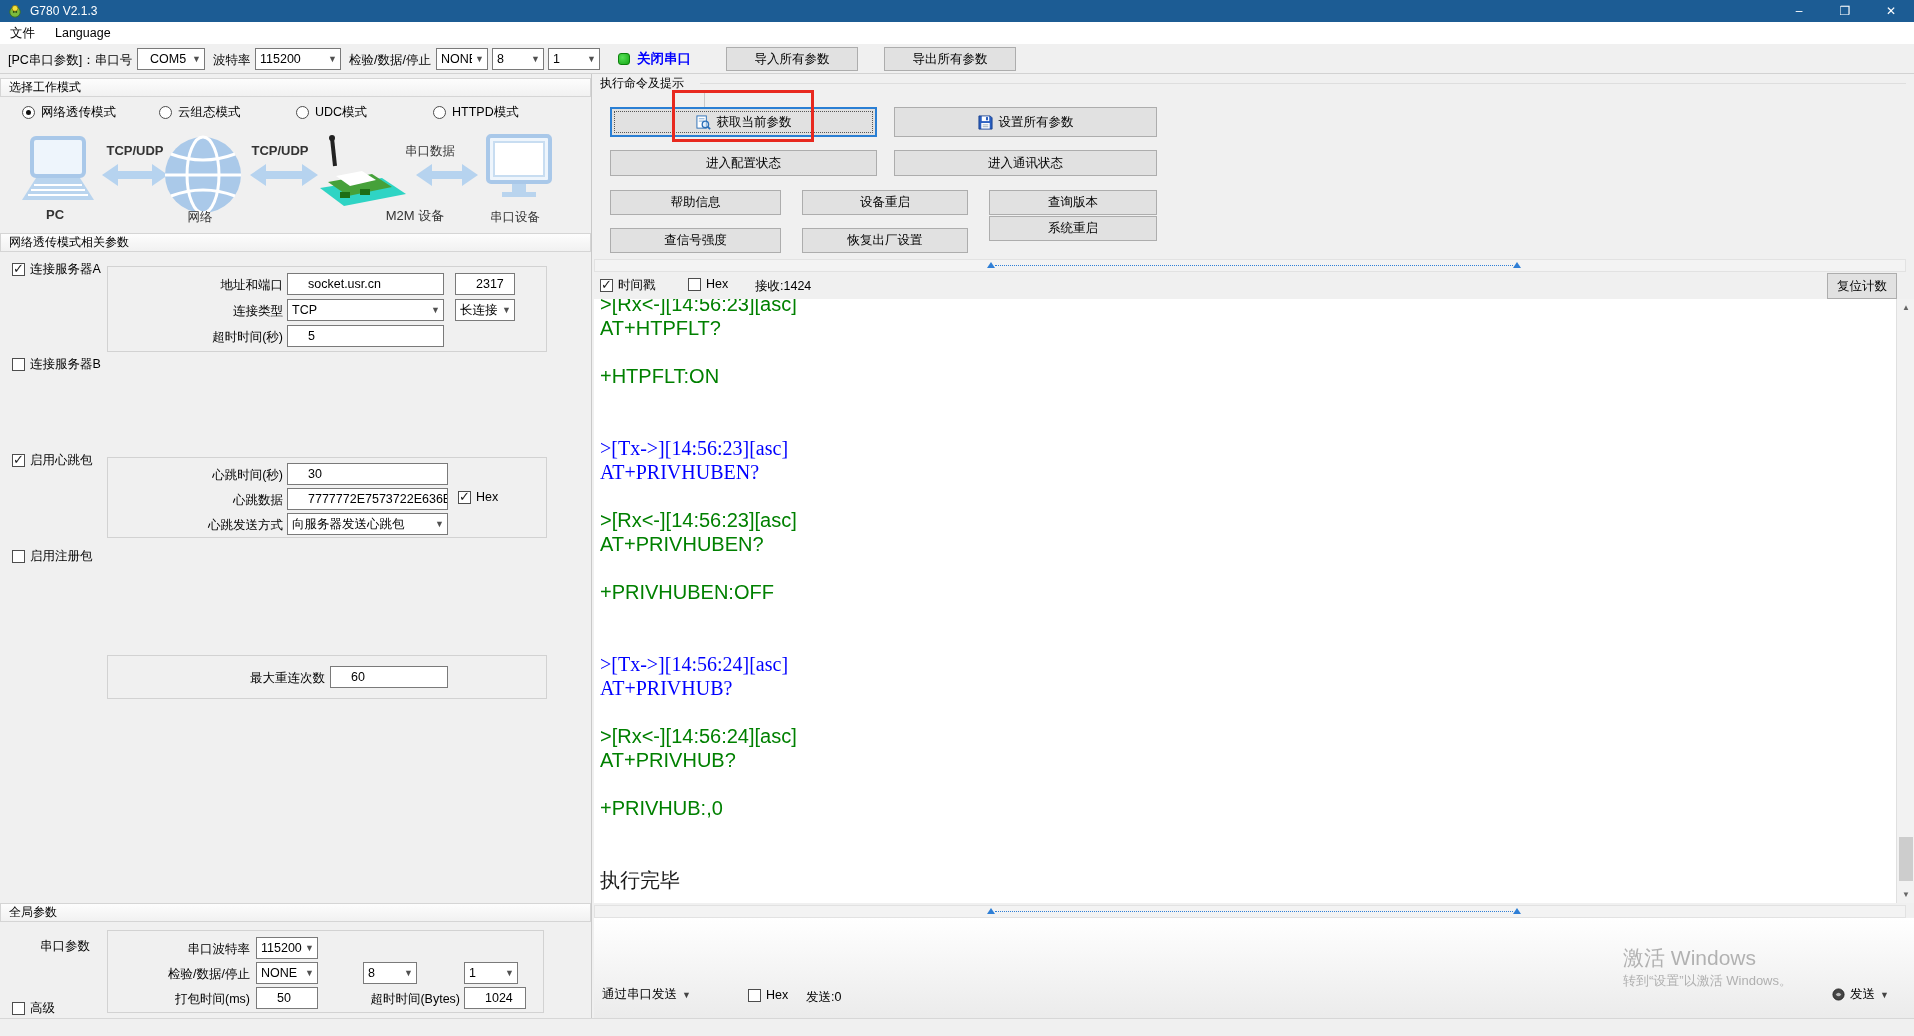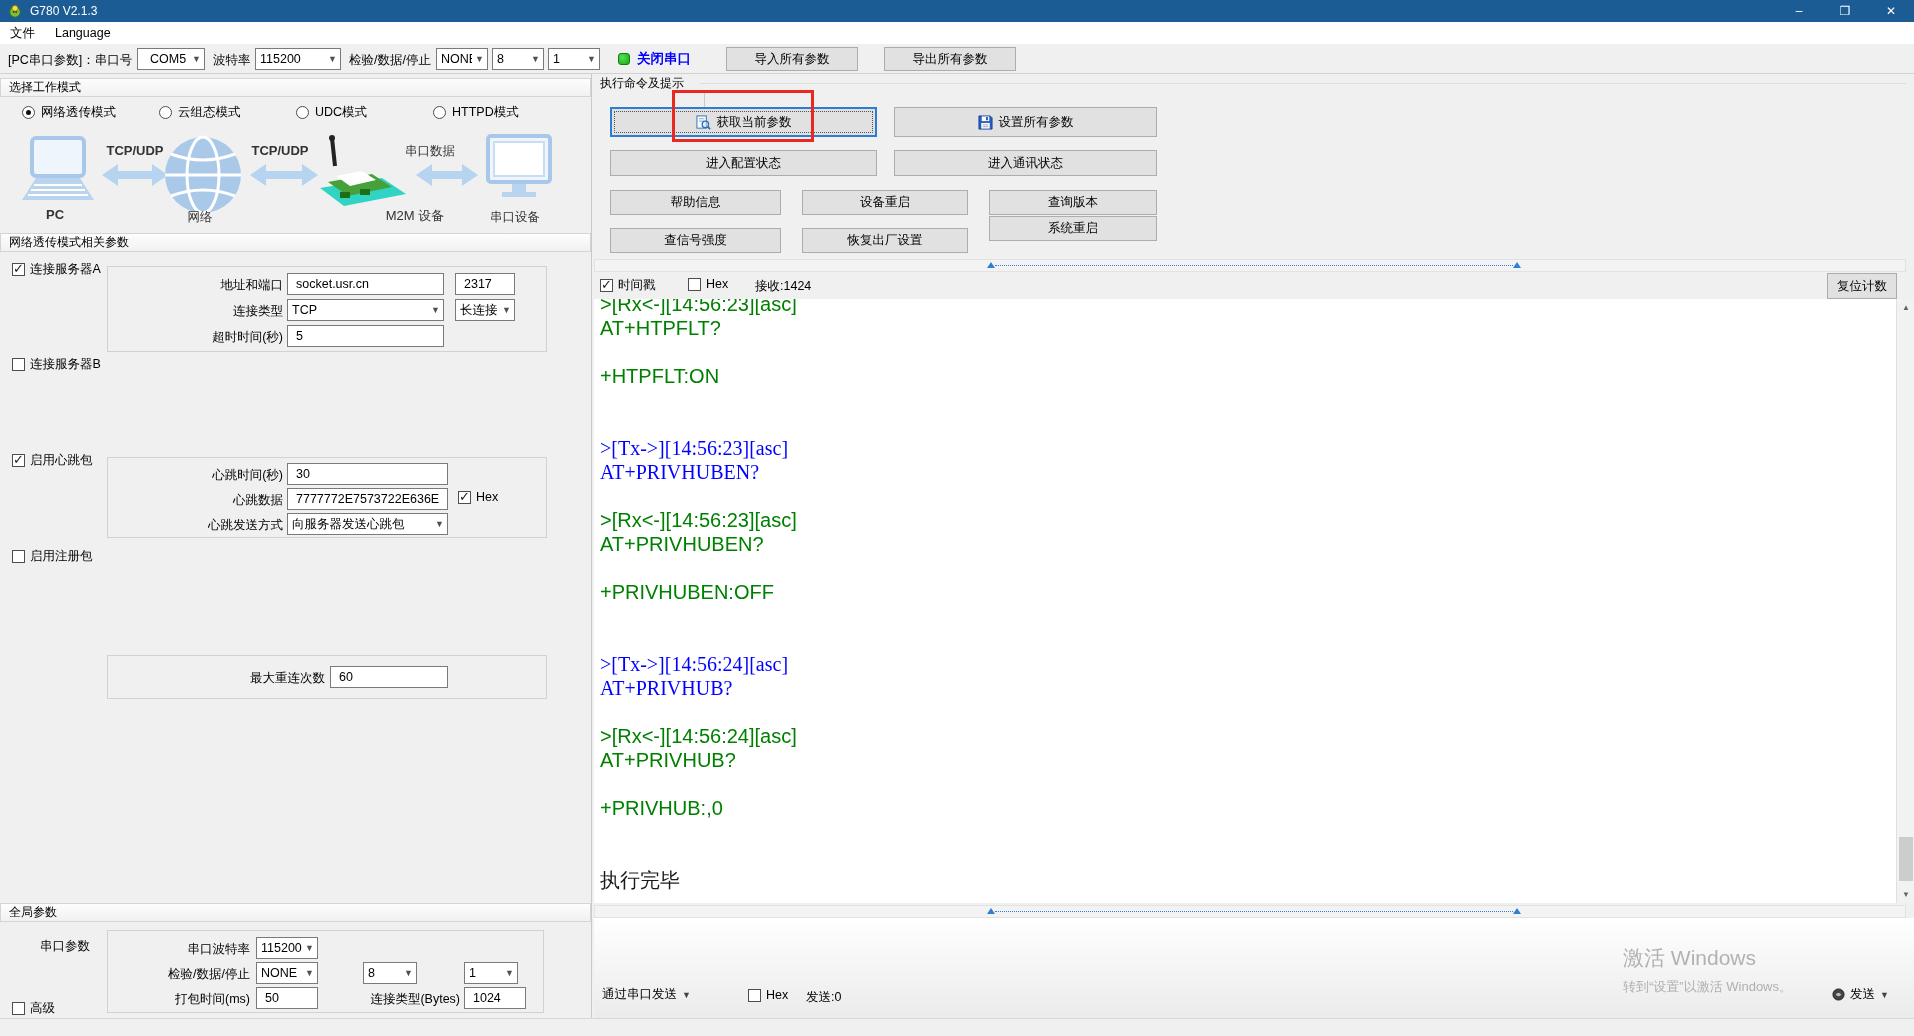--- a/index.html
+++ b/index.html
@@ -21,21 +21,21 @@
   
   .menubar { position:absolute; left:0; top:22px; width:1914px; height:22px; background:#ffffff; display:flex; align-items:center; }
   .menu-item { padding:0 10px; font-size:12.5px; height:22px; display:flex; align-items:center; }
   .toolbar { position:absolute; left:0; top:44px; width:1914px; height:30px; background:#f0f0f0; border-bottom:1px solid #d2d2d2; }
   .tb-label { position:absolute; top:8px; font-size:12.5px; white-space:nowrap; }
 
   
   .combo { position:absolute; height:22px; background:#fff; border:1px solid #7a7a7a; display:flex; align-items:center; }
   .combo .val { flex:1; padding-left:4px; font-size:12.5px; overflow:hidden; white-space:nowrap; }
   .combo .chev { width:15px; text-align:center; color:#505050; font-size:9px; flex:none; }
-  .tbx { position:absolute; height:22px; background:#fff; border:1px solid #7a7a7a; font-size:12.5px; padding:3px 8px; overflow:hidden; white-space:nowrap; }
+  .tbx { position:absolute; height:22px; background:#fff; border:1px solid #7a7a7a; font-size:12.5px; padding:3px 20px; overflow:hidden; white-space:nowrap; }
   .btn { position:absolute; background:#e1e1e1; border:1px solid #adadad; display:flex; align-items:center; justify-content:center; font-size:12.5px; cursor:pointer; }
   .chk { position:absolute; display:flex; align-items:center; cursor:pointer; }
   .chk .box { width:13px; height:13px; background:#fff; border:1px solid #4d4d4d; margin-right:5px; position:relative; flex:none; }
   .chk.checked .box::after { content:"✓"; position:absolute; left:0px; top:-3px; font-size:13px; font-weight:bold; color:#1a1a1a; }
   .chk .lbl { font-size:12.5px; white-space:nowrap; }
   .radio-row { position:absolute; left:22px; top:104px; display:flex; }
   .radio-item { width:137px; display:flex; align-items:center; cursor:pointer; }
   .radio { width:13px; height:13px; border:1px solid #4d4d4d; border-radius:50%; background:#fff; margin-right:6px; position:relative; flex:none; }
   .radio .dot { display:none; position:absolute; left:3px; top:3px; width:5px; height:5px; border-radius:50%; background:#111; }
   .radio.c-on .dot { display:block; }
@@ -66,21 +66,21 @@
 
   .vscroll { position:absolute; left:1896px; top:299px; width:18px; height:604px; background:#f2f2f2; border-left:1px solid #e0e0e0; }
   .varrow { position:absolute; left:0; width:18px; height:17px; color:#666; font-size:8px; text-align:center; line-height:17px; }
   .vthumb { position:absolute; left:2px; width:14px; background:#cdcdcd; }
 
   .footer-right { position:absolute; left:594px; top:918px; width:1320px; height:100px; background:linear-gradient(#ffffff,#ebebeb); }
   .bottom-strip { position:absolute; left:0; top:1018px; width:1914px; height:18px; background:#f0f0f0; border-top:1px solid #d7d7d7; }
 
   .watermark { position:absolute; left:1623px; top:944px; color:rgba(120,120,120,0.55); }
   .watermark .l1 { font-size:21px; }
-  .watermark .l2 { font-size:13px; margin-top:6px; }
+  .watermark .l2 { font-size:13px; margin-top:0; }
 
   .indicator { width:12px; height:12px; border-radius:3px; background:radial-gradient(circle at 35% 35%, #55e055, #16a816); border:1px solid #0c800c; }
   .blue-link { color:#0000ff; font-weight:bold; font-size:13.5px; }
   .tsep { position:absolute; left:704px; top:46px; width:1px; height:24px; background:#c8c8c8; }
   .dd-caret { font-size:9px; color:#444; margin-left:5px; }
   .send-right { position:absolute; left:1832px; top:986px; display:flex; align-items:center; cursor:pointer; }
 </style>
 </head>
 <body>
 
@@ -289,21 +289,21 @@
   <div class="combo" style="left:363px; top:962px; width:54px;">
     <span class="val">8</span>
       <span class="chev">▼</span>
   </div>
   <div class="combo" style="left:464px; top:962px; width:54px;">
     <span class="val">1</span>
       <span class="chev">▼</span>
   </div>
   <span class="flabel" style="left:120px; top:991px; width:130px;">打包时间(ms)</span>
   <div class="tbx" style="left:256px; top:987px; width:62px;">50</div>
-  <span class="flabel" style="left:330px; top:991px; width:130px;">连接类型(Bytes)</span>
+  <span class="flabel" style="left:330px; top:991px; width:130px;">超时时间(Bytes)</span>
   <div class="tbx" style="left:464px; top:987px; width:62px;">1024</div>
   <div class="chk" style="left:12px; top:1000px;">
     <span class="box"></span>
     <span class="lbl">高级</span>
   </div>
 
   <div class="vsep"></div>
   <span class="cmd-title">执行命令及提示</span>
   <div class="cmd-line"></div>
 

